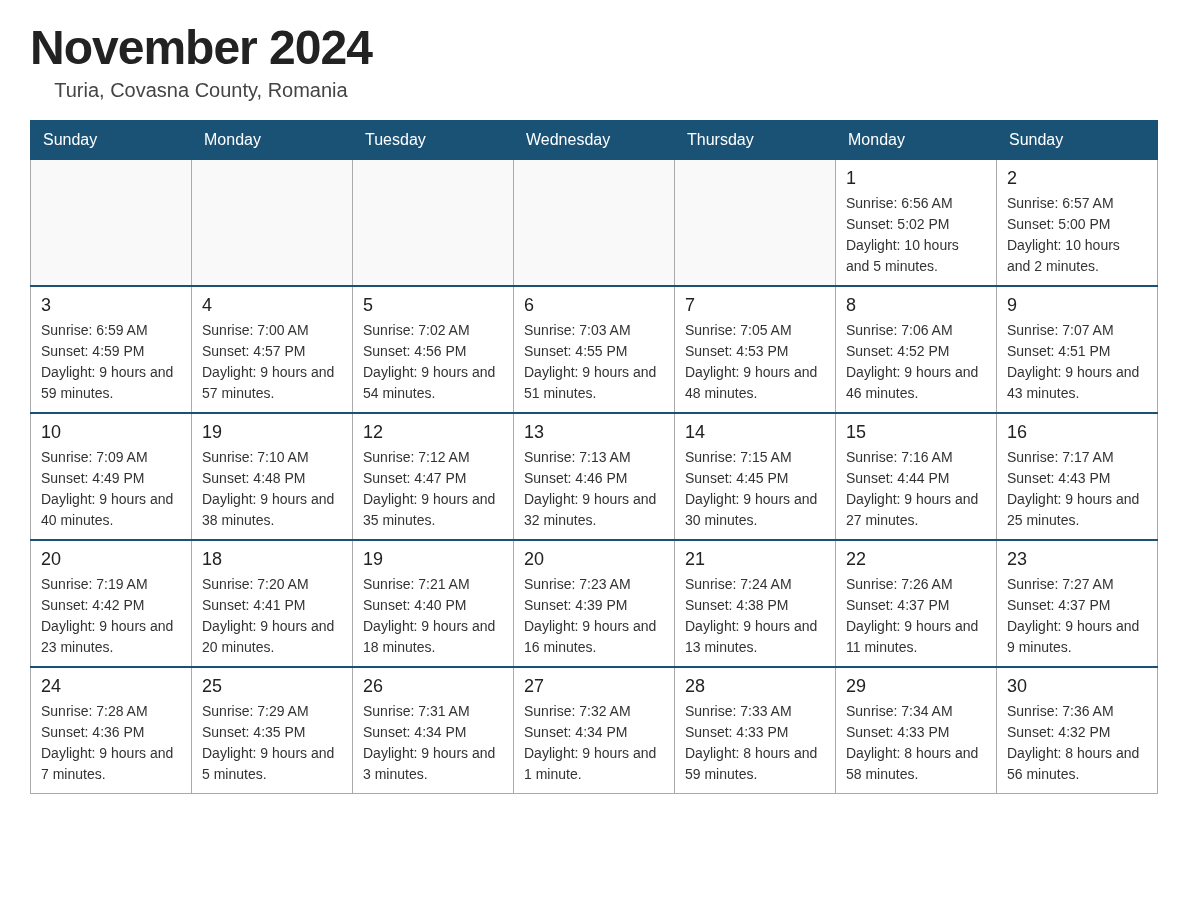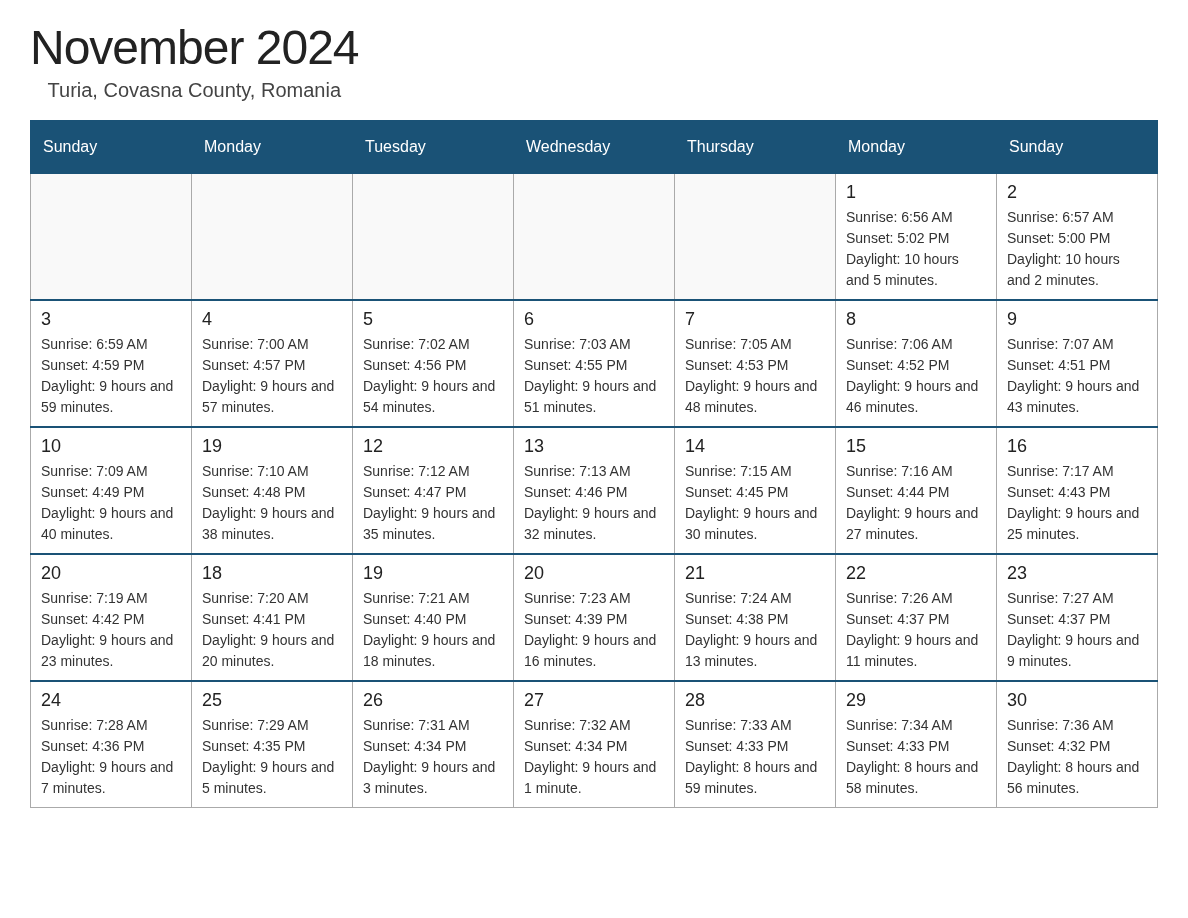--- a/index.html
+++ b/index.html
@@ -44,40 +44,40 @@
       font-size: 22px;
       font-weight: bold;
       color: #1a6fa8;
       margin-top: -2px;
     }
     .title-section {
       text-align: right;
     }
     .month-title {
       font-size: 48px;
-      font-weight: normal;
+      font-weight: bold;
       color: #222;
       letter-spacing: -1px;
     }
     .location-title {
       font-size: 20px;
       color: #444;
       margin-top: 4px;
       text-align: center;
     }
     .calendar {
       width: 100%;
       border-collapse: collapse;
     }
     .calendar th {
       background: #1a5276;
       color: #fff;
       font-size: 16px;
       font-weight: normal;
-      padding: 17px 12px;
+      padding: 10px 12px;
       text-align: left;
       border: 1px solid #1a5276;
     }
     .calendar td {
       vertical-align: top;
       border: 1px solid #aaa;
       padding: 8px 10px;
       width: 14.28%;
       min-height: 100px;
     }

